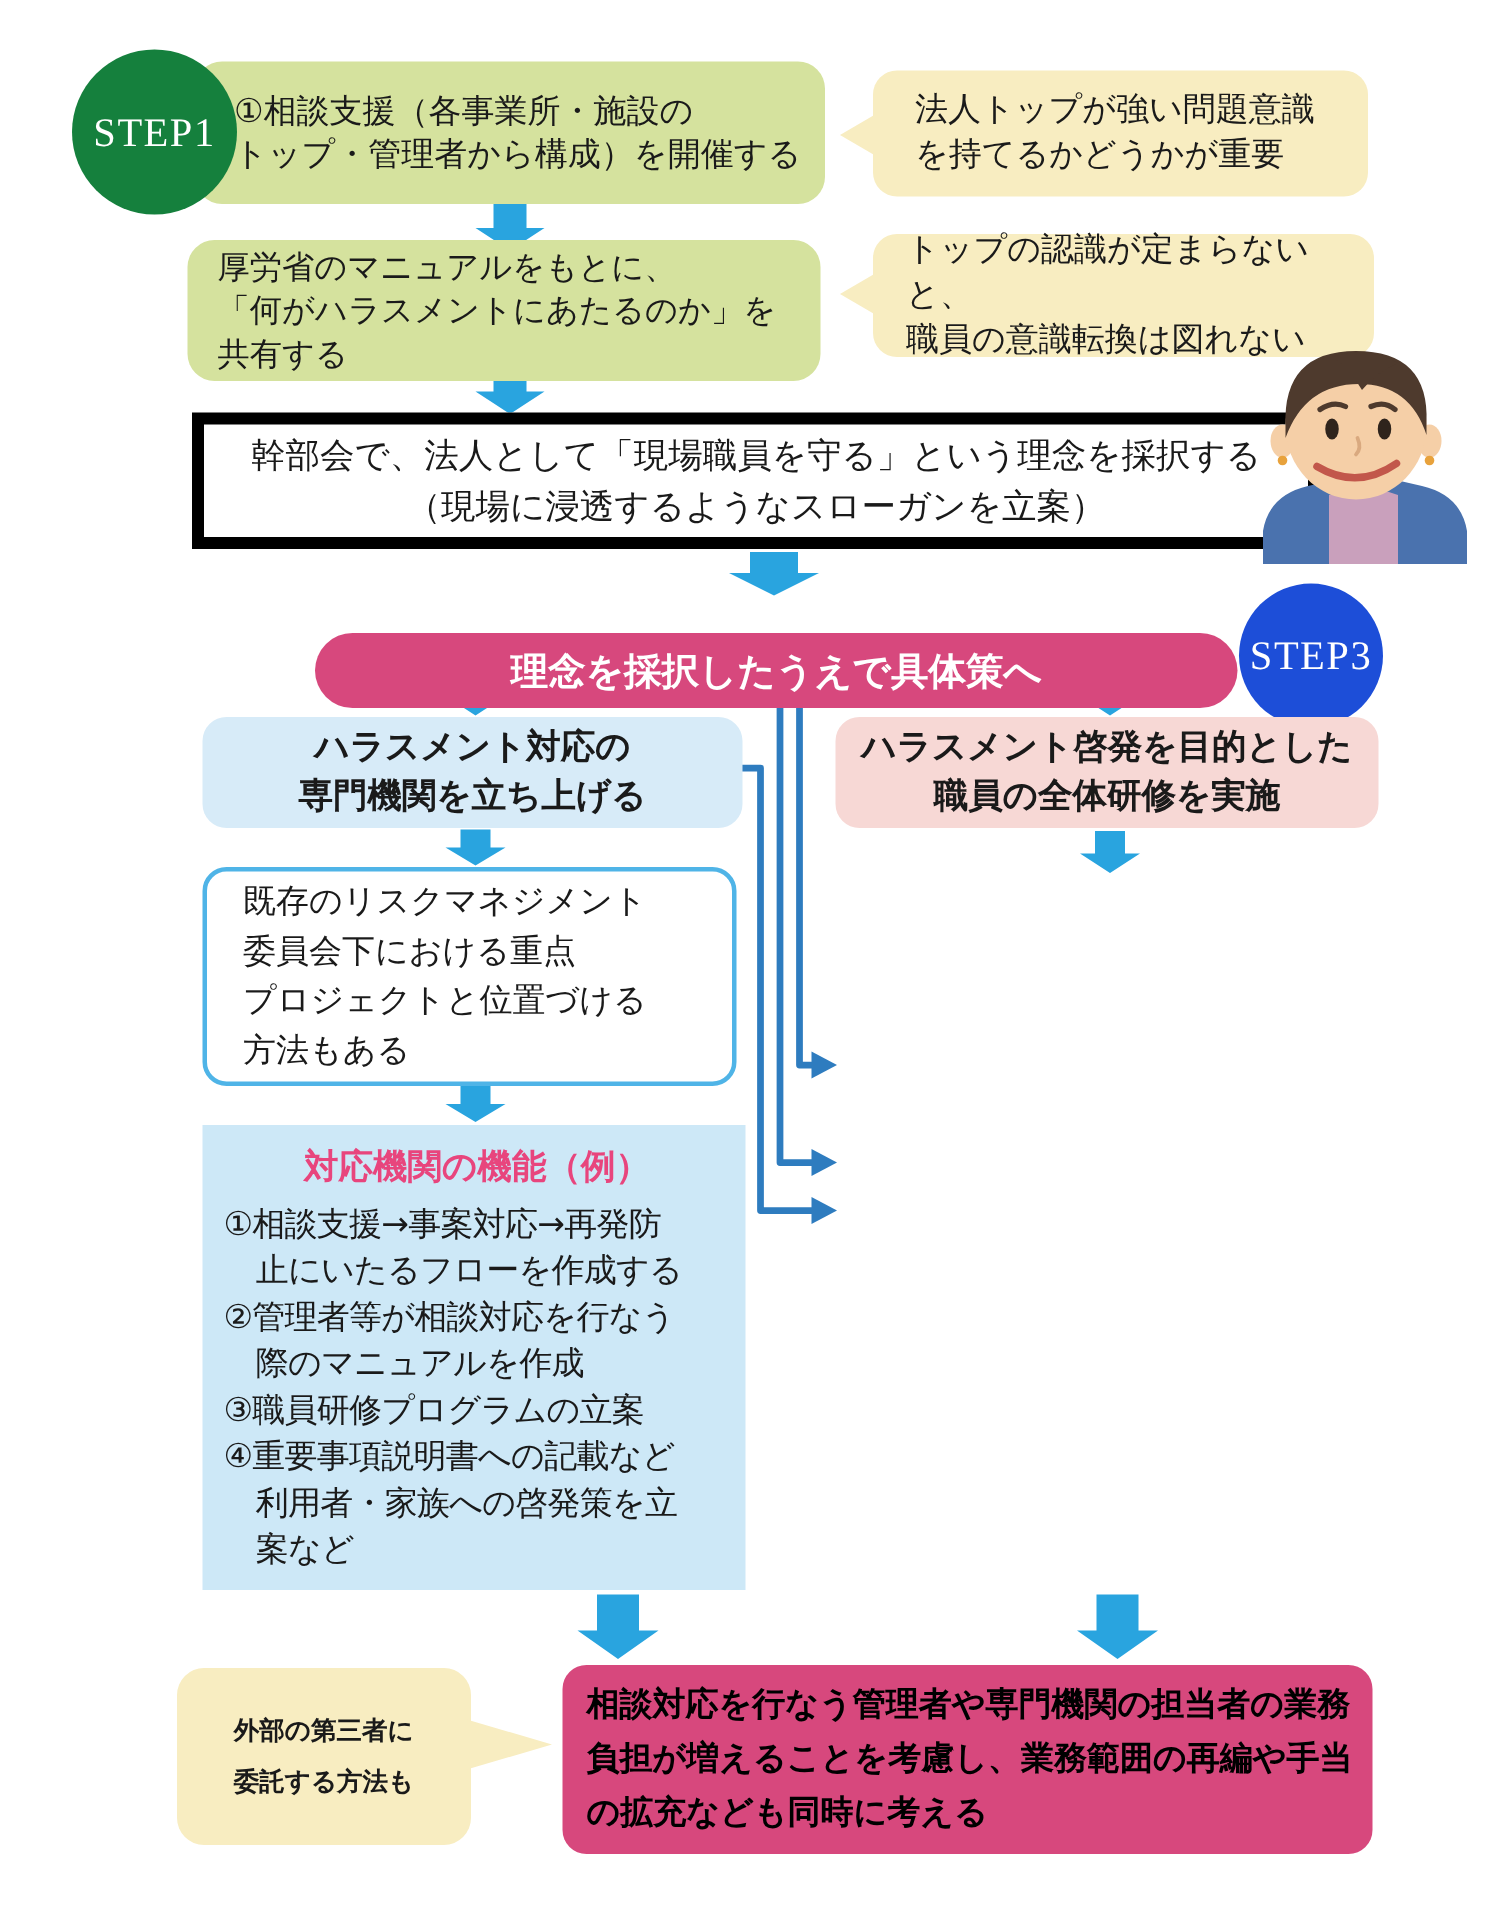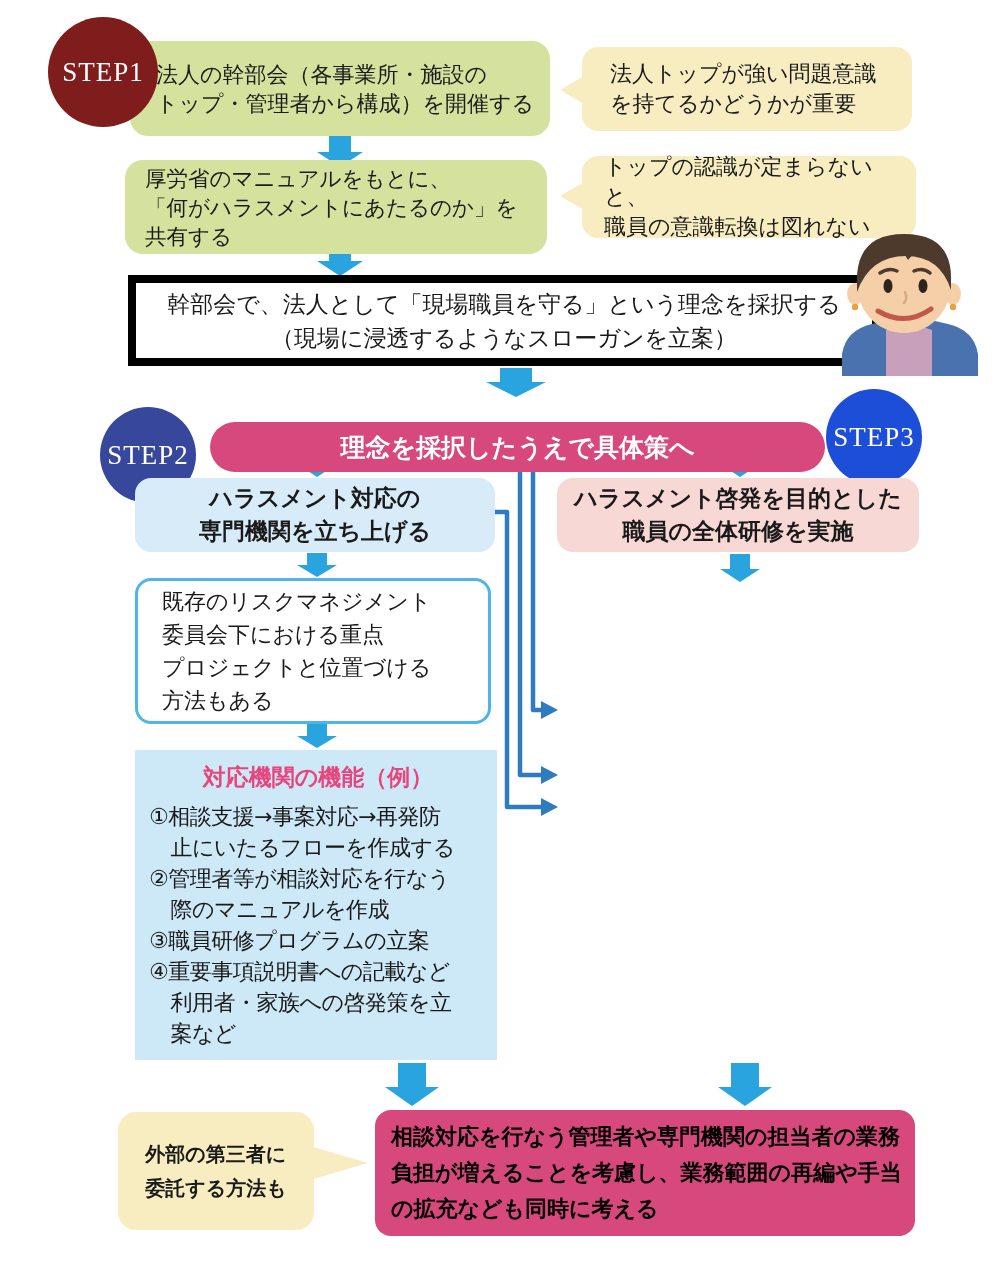--- a/index.html
+++ b/index.html
@@ -5,21 +5,21 @@
   html,body{margin:0;padding:0;background:#ffffff;}
   .canvas{
     position:relative;width:1000px;height:1283px;background:#ffffff;overflow:hidden;
     font-family:"DejaVu Sans","Liberation Sans",sans-serif;color:#1a1a1a;
   }
   .abs{position:absolute;box-sizing:border-box;}
   .pre{white-space:pre-line;}
   
   .badge{border-radius:50%;color:#fff;display:flex;align-items:center;justify-content:center;
          font-family:"Liberation Serif","DejaVu Serif",serif;font-size:27px;letter-spacing:1px;}
-  .badge-step1{left:48px;top:17px;width:110px;height:110px;background:#7f1d1d;z-index:4;}
+  .badge-step1{left:48px;top:33px;width:110px;height:110px;background:#15803d;z-index:4;}
   .badge-step2{left:100px;top:407px;width:96px;height:96px;background:#37489C;z-index:1;}
   .badge-step3{left:826px;top:389px;width:96px;height:96px;background:#1d4ed8;z-index:1;}
   
   .box-green{background:#D5E29E;border-radius:18px;font-size:22px;line-height:29px;
              display:flex;align-items:center;z-index:2;}
   .gb1{left:130px;top:41px;width:420px;height:95px;padding:6px 10px 6px 26px;}
   .gb2{left:125px;top:160px;width:422px;height:94px;padding:4px 8px 4px 20px;font-size:21.5px;}
   
   .bubble{background:#F8EDC1;border-radius:16px;font-size:22px;line-height:30px;
           display:flex;align-items:center;z-index:2;}
@@ -49,21 +49,21 @@
         padding:4px 8px 4px 24px;z-index:2;}
   
   .big-blue{left:135px;top:750px;width:362px;height:310px;background:#CDE8F7;z-index:2;
             padding:12px 10px 8px 14px;}
   .big-blue .ttl{color:#E8457D;font-weight:bold;font-size:23px;text-align:center;margin-bottom:8px;}
   .big-blue .bod{font-size:22px;line-height:31px;letter-spacing:-0.5px;}
   .big-pink{left:557px;top:583px;width:362px;height:475px;background:#F5CFD2;z-index:2;
             padding:26px 4px 8px 10px;font-size:21px;line-height:33px;letter-spacing:-0.6px;}
   
   .bot-bubble{left:118px;top:1112px;width:196px;height:118px;background:#F8EDC1;border-radius:18px;
-              font-weight:bold;font-size:20px;line-height:34px;display:flex;align-items:center;
+              font-weight:bold;font-size:17px;line-height:34px;display:flex;align-items:center;
               justify-content:center;text-align:left;z-index:2;}
   .tail-right{left:310px;top:1146px;border-top:17px solid transparent;
               border-bottom:17px solid transparent;border-left:58px solid #F8EDC1;}
   .bot-pink{left:375px;top:1110px;width:540px;height:126px;background:#D7487D;border-radius:16px;
             color:#000000;font-weight:bold;font-size:22px;line-height:36px;
             display:flex;align-items:center;padding:6px 10px 6px 16px;z-index:2;}
   .overlay{left:0;top:0;width:1000px;height:1283px;z-index:1;}
   .person{left:828px;top:226px;width:172px;height:150px;z-index:3;}
 </style>
 </head>
@@ -90,21 +90,21 @@
       <path d="M493,512 L507,512 L507,807 L543,807"></path>
     </g>
     <g fill="#2E7CBF">
       <polygon points="541,701 558,710 541,719"></polygon>
       <polygon points="541,766 558,775 541,784"></polygon>
       <polygon points="541,798 558,807 541,816"></polygon>
     </g>
   </svg>
 
   <div class="abs badge badge-step1">STEP1</div>
-  <div class="abs box-green gb1 pre">法人の幹部会（各事業所・施設の
+  <div class="abs box-green gb1 pre">①相談支援（各事業所・施設の
 トップ・管理者から構成）を開催する</div>
   <div class="abs bubble bub1 pre">法人トップが強い問題意識
 を持てるかどうかが重要</div>
   <div class="abs tail tail-left tl1"></div>
 
   <div class="abs bubble bub2 pre">トップの認識が定まらないと、
 職員の意識転換は図れない</div>
   <div class="abs box-green gb2 pre">厚労省のマニュアルをもとに、
 「何がハラスメントにあたるのか」を
 共有する</div>
@@ -126,21 +126,20 @@
     <path fill="#4E3A2D" d="M60,12 Q84,4 104,16 Q90,22 80,34 Q72,20 60,12 Z"></path>
     <path d="M52,47 q9,-6 17,-2" stroke="#4E3A2D" stroke-width="3.5" fill="none" stroke-linecap="round"></path>
     <path d="M86,45 q9,-4 16,2" stroke="#4E3A2D" stroke-width="3.5" fill="none" stroke-linecap="round"></path>
     <ellipse cx="60" cy="60" rx="4.5" ry="7" fill="#2F241C"></ellipse>
     <ellipse cx="95" cy="60" rx="4.5" ry="7" fill="#2F241C"></ellipse>
     <path d="M77,66 q3,7 -1,11" stroke="#D9A97F" stroke-width="2.5" fill="none" stroke-linecap="round"></path>
     <path d="M50,85 Q77,101 103,83" stroke="#C2574B" stroke-width="5" fill="none" stroke-linecap="round"></path>
   </svg>
 
   <div class="abs banner">理念を採択したうえで具体策へ</div>
-  <div class="abs badge badge-step2">STEP2</div>
   <div class="abs badge badge-step3">STEP3</div>
 
   <div class="abs hdr hdr-blue pre">ハラスメント対応の
 専門機関を立ち上げる</div>
   <div class="abs note pre">既存のリスクマネジメント
 委員会下における重点
 プロジェクトと位置づける
 方法もある</div>
   <div class="abs big-blue">
     <div class="ttl">対応機関の機能（例）</div>

